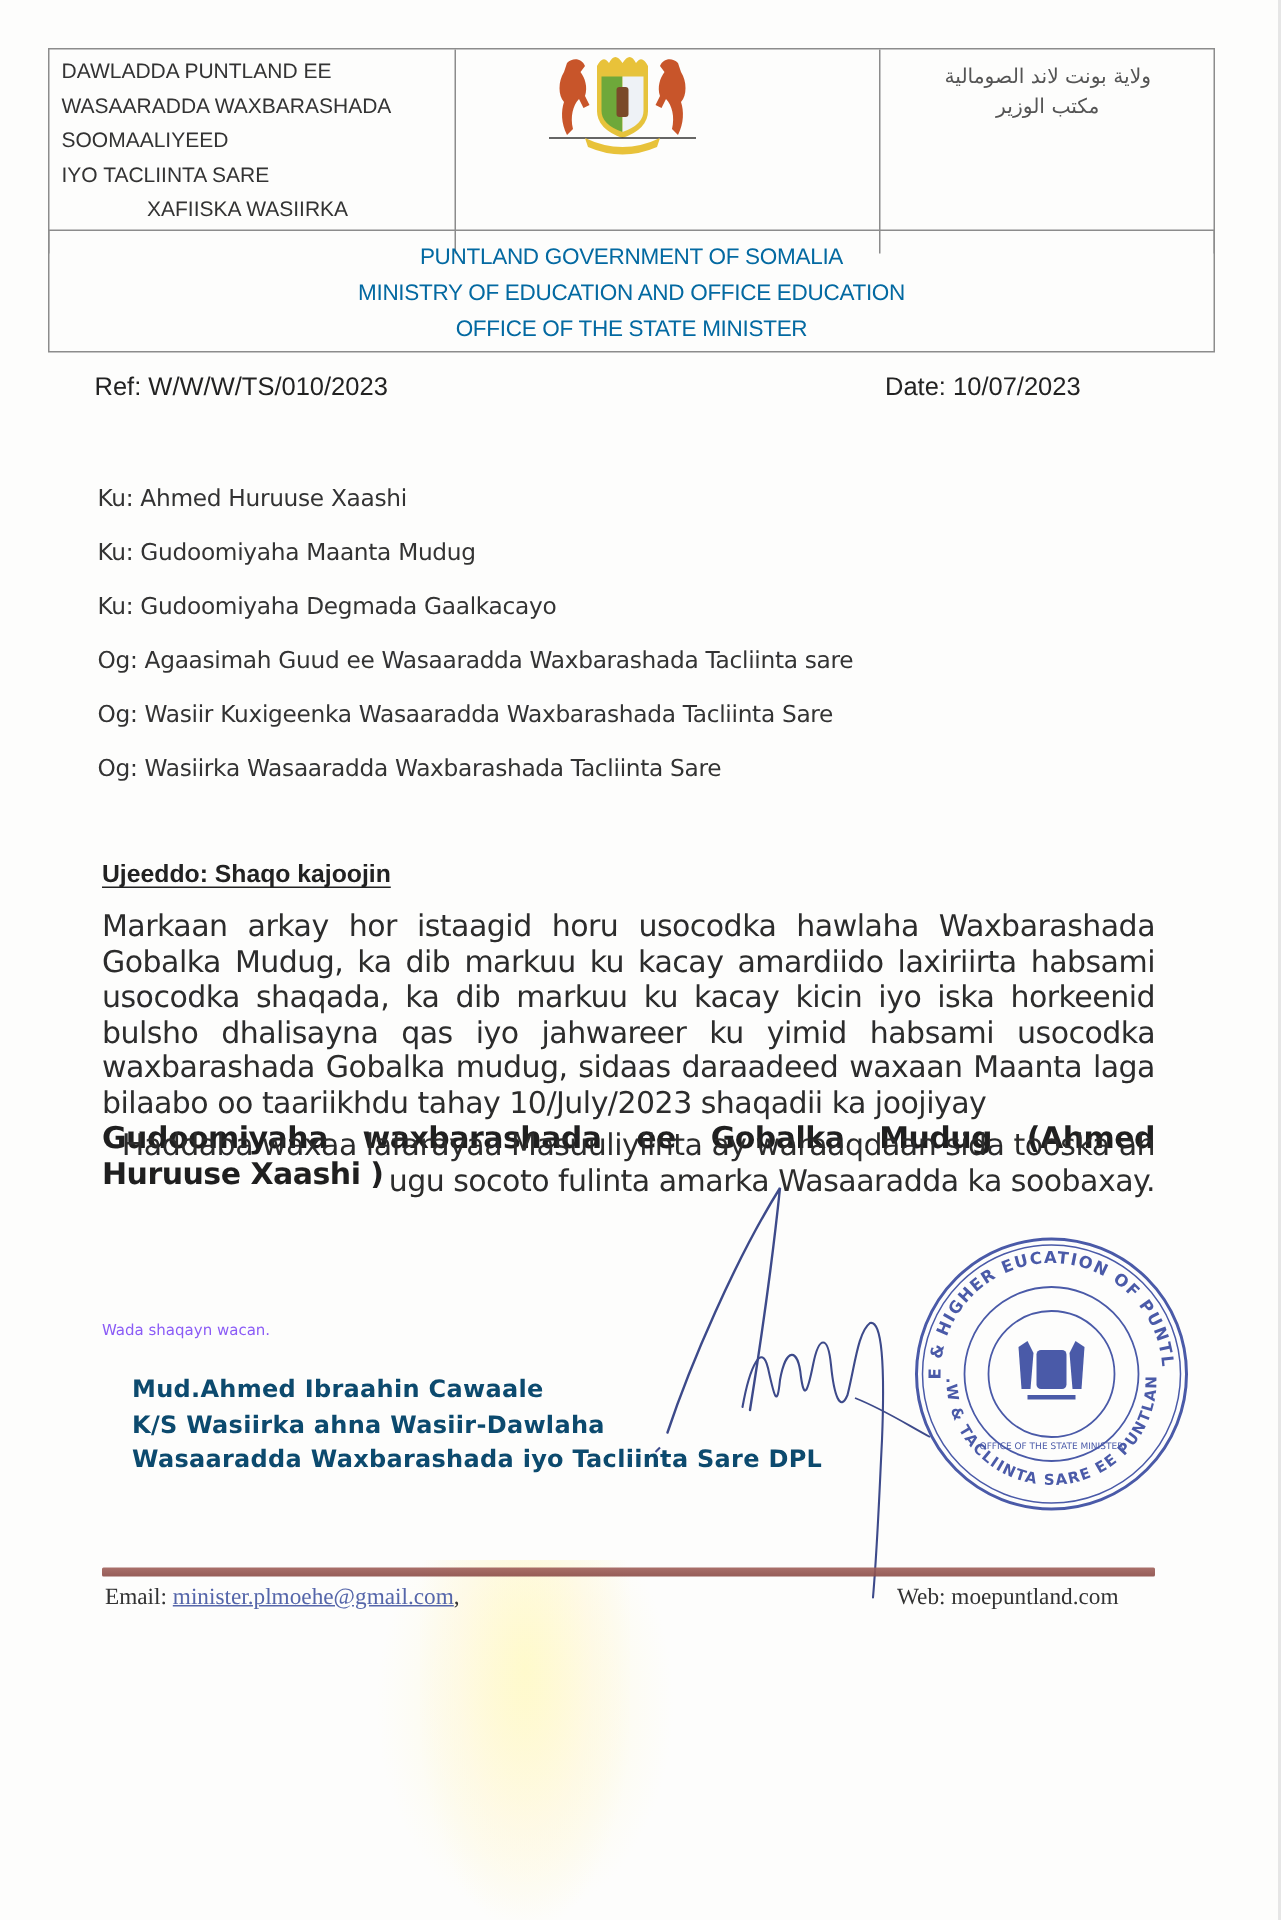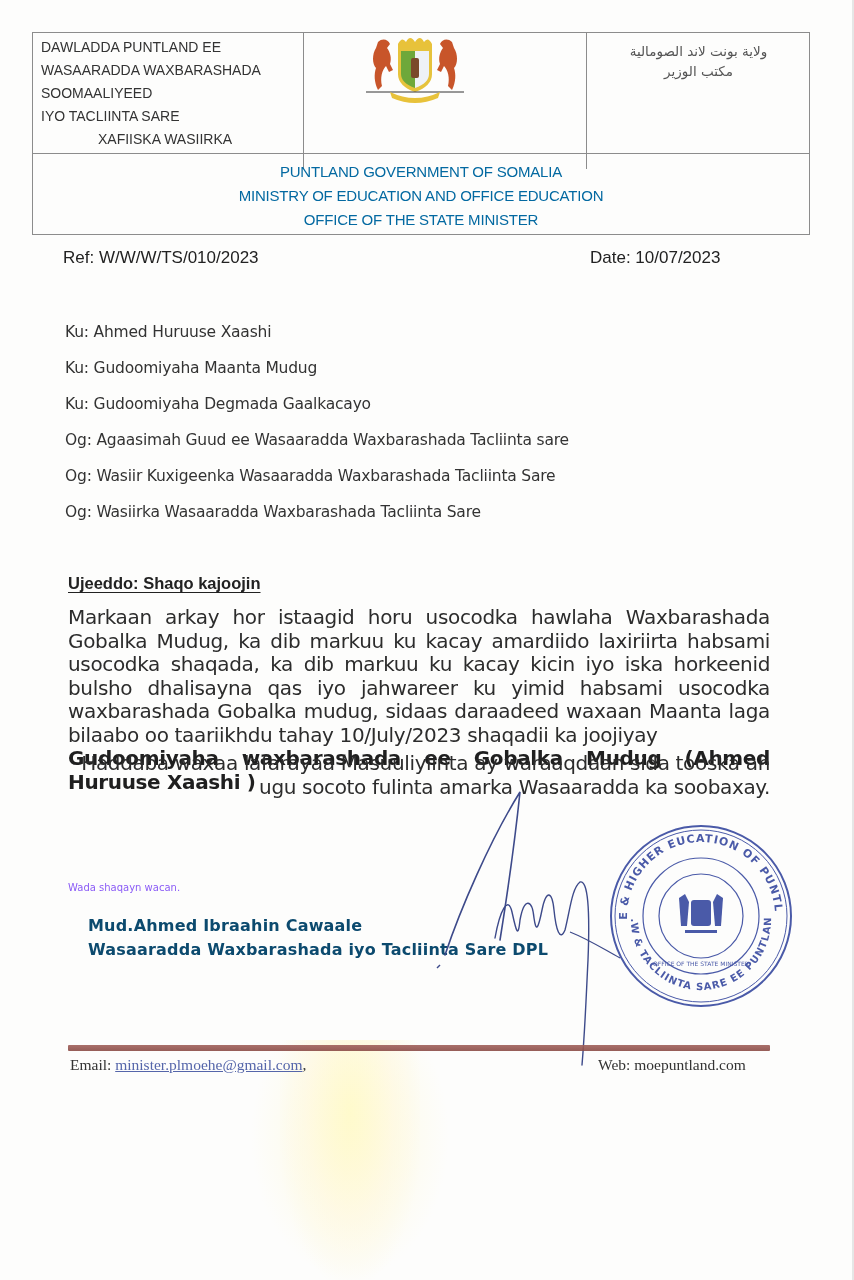--- a/index.html
+++ b/index.html
@@ -151,20 +151,21 @@
   <span>Markaan arkay hor istaagid horu usocodka hawlaha Waxbarashada Gobalka Mudug, ka dib markuu ku kacay amardiido laxiriirta habsami usocodka shaqada, ka dib markuu ku kacay kicin iyo iska horkeenid bulsho dhalisayna qas iyo jahwareer ku yimid habsami usocodka waxbarashada Gobalka mudug, sidaas daraadeed  waxaan Maanta laga bilaabo oo taariikhdu tahay 10/July/2023 shaqadii ka joojiyay</span>
   <div class="bold-line">Gudoomiyaha waxbarashada ee Gobalka Mudug (Ahmed Huruuse Xaashi )</div>
 </div>
 
 <div class="body-para p2">Haddaba waxaa lafarayaa Masuuliyiinta ay waraaqdaan sida tooska ah ugu socoto fulinta amarka Wasaaradda ka soobaxay.</div>
 
 <div class="closing">Wada shaqayn wacan.</div>
 
 <div class="sig-block">
   <div>Mud.Ahmed Ibraahin Cawaale</div>
+  <div>K/S Wasiirka ahna Wasiir-Dawlaha</div>
   <div>Wasaaradda Waxbarashada iyo Tacliinta Sare DPL</div>
 </div>
 
 <svg class="signature" viewBox="0 0 200 290">
   <path d="M25 175 C40 130 70 60 100 12 C95 60 88 110 80 160" fill="none" stroke="#3d4a8a" stroke-width="1.6" stroke-linecap="round"></path>
   <path d="M75 158 C80 130 88 115 92 132 C96 150 98 160 100 140 C104 118 112 118 114 138 C116 152 118 150 122 130 C126 110 132 110 134 130 C136 150 140 162 145 150 C150 130 152 108 160 102 C168 100 170 130 168 180 C166 220 165 250 162 285" fill="none" stroke="#3d4a8a" stroke-width="1.4" stroke-linecap="round"></path>
   <path d="M150 152 C170 160 185 170 200 178" fill="none" stroke="#3d4a8a" stroke-width="1.2"></path>
   <path d="M20 185 L17 188" stroke="#3d4a8a" stroke-width="1.4"></path>
 </svg>
 

